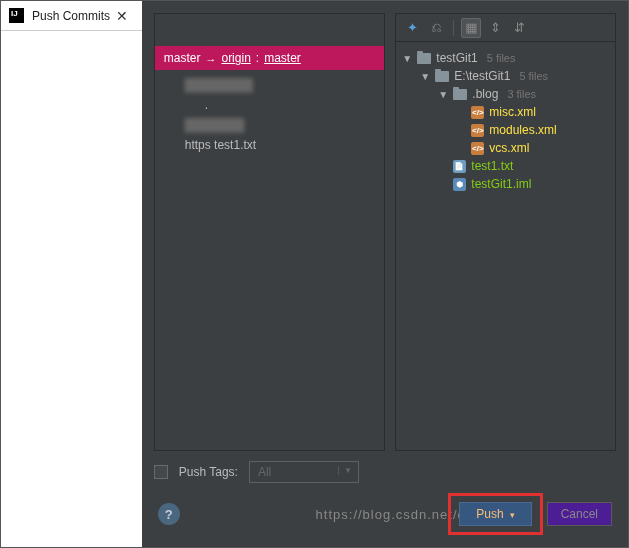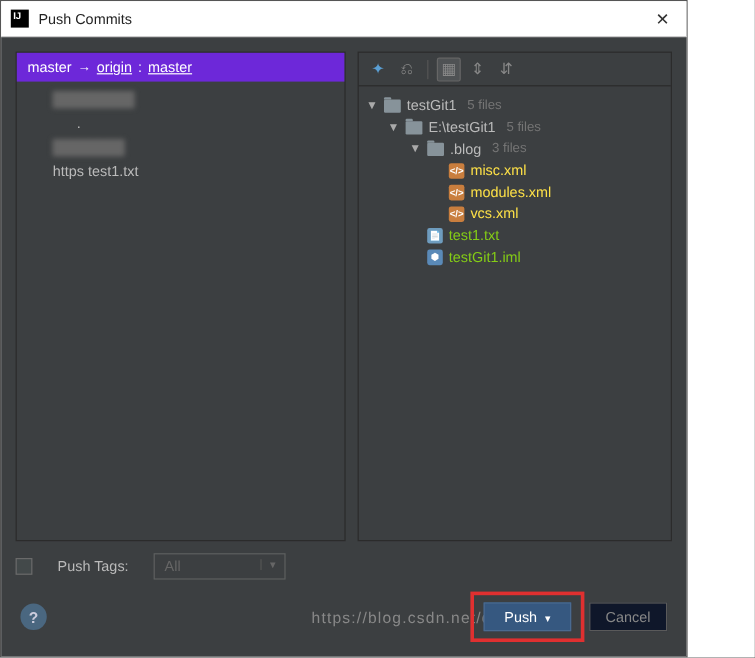--- a/index.html
+++ b/index.html
@@ -1,28 +1,28 @@
 <!DOCTYPE html>
 <html><head>
 <meta charset="utf-8">
 <style>
 * { box-sizing: border-box; margin: 0; padding: 0; font-family: "Microsoft YaHei", "Segoe UI", sans-serif; }
 body { width: 629px; height: 548px; background: #fff; overflow: hidden; }
-.window { width: 573px; height: 548px; display: flex; flex-direction: column; border: 1px solid #555; }
+.window { width: 629px; height: 548px; display: flex; flex-direction: row; border: 1px solid #555; }
 .titlebar { height: 30px; background: #fff; display: flex; align-items: center; padding: 0 8px; border-bottom: 1px solid #ccc; }
 .titlebar .icon { width: 15px; height: 15px; background: #000; margin-right: 8px; position: relative; }
 .titlebar .icon::before { content: 'IJ'; color: #fff; font-size: 8px; position: absolute; top: 1px; left: 2px; font-weight: bold; }
 .titlebar .title { font-size: 12px; color: #222; flex: 1; }
 .titlebar .close { font-size: 14px; color: #333; cursor: pointer; padding: 0 6px; }
 .content { flex: 1; background: #3c3f41; display: flex; flex-direction: column; padding: 12px; gap: 10px; }
 .panels { flex: 1; display: flex; gap: 10px; }
 .left-panel, .right-panel { flex: 1; background: #3c3f41; border: 1px solid #2b2b2b; display: flex; flex-direction: column; }
 .left-panel { flex: 1.05; }
 .right-panel { flex: 1; }
-.branch-bar { background: #6d28d9; color: #fff; font-size: 12px; padding: 5px 9px; display: flex; align-items: center; gap: 5px; }
+.branch-bar { background: #be185d; color: #fff; font-size: 12px; padding: 5px 9px; display: flex; align-items: center; gap: 5px; margin-top: 32px; }
 .branch-bar a { color: #fff; }
 .arrow { font-size: 11px; }
 .commits { padding: 5px 0 5px 30px; font-size: 12px; color: #bbb; }
 .commit-line { padding: 3px 0; position: relative; }
 .commit-line .blur-box { display: inline-block; background: #666; color: #666; border-radius: 2px; filter: blur(2px); }
 .toolbar { height: 28px; border-bottom: 1px solid #2b2b2b; display: flex; align-items: center; padding: 0 6px; gap: 4px; }
 .tool-icon { width: 20px; height: 20px; display: flex; align-items: center; justify-content: center; color: #888; font-size: 13px; cursor: pointer; }
 .tool-icon.active { background: #4f5254; border: 1px solid #666; border-radius: 2px; }
 .tool-sep { width: 1px; height: 16px; background: #555; margin: 0 3px; }
 .tree { flex: 1; padding: 7px 6px; font-size: 12px; color: #bbb; overflow: auto; }
@@ -35,32 +35,32 @@
 .folder-icon { width: 14px; height: 11px; background: #87939A; border-radius: 1px; position: relative; }
 .folder-icon::before { content: ''; position: absolute; top: -2px; left: 0; width: 6px; height: 2px; background: #87939A; border-radius: 1px 1px 0 0; }
 .file-icon { width: 13px; height: 13px; display: flex; align-items: center; justify-content: center; font-size: 8px; border-radius: 2px; }
 .file-icon.xml { background: #c97e3e; color: #fff; font-weight: bold; }
 .file-icon.txt { background: #6e9cbe; color: #fff; }
 .file-icon.iml { background: #5a8ab8; color: #fff; }
 .tree-label { white-space: nowrap; }
 .tree-label.green { color: #fde047; }
 .tree-label.blue { color: #84cc16; }
 .file-count { color: #757575; margin-left: 4px; font-size: 11px; }
-.push-tags-row { display: flex; align-items: center; gap: 21px; font-size: 12px; color: #bbb; }
+.push-tags-row { display: flex; align-items: center; gap: 11px; font-size: 12px; color: #bbb; }
 .checkbox { width: 14px; height: 14px; border: 1px solid #6a6a6a; background: #43494A; }
 .dropdown { border: 1px solid #5e6060; background: #3c3f41; color: #666; font-size: 12px; padding: 3px 20px 3px 8px; position: relative; width: 110px; }
 .dropdown::after { content: '▼'; position: absolute; right: 6px; top: 4px; font-size: 8px; color: #666; border-left: 1px solid #555; padding-left: 5px; }
 .footer { height: 42px; display: flex; align-items: center; padding: 0 4px; gap: 10px; }
 .help { width: 22px; height: 22px; border-radius: 50%; background: #4a6780; color: #ccd; display: flex; align-items: center; justify-content: center; font-size: 13px; font-weight: bold; cursor: pointer; }
 .footer-spacer { flex: 1; }
 .watermark { color: #888; font-size: 13px; letter-spacing: 1px; }
 .push-btn-wrap { border: 3px solid #e03030; padding: 6px 8px; margin-left: -44px; }
-.push-btn { background: #365880; border: 1px solid #4a6a90; color: #ffffff; font-size: 12px; padding: 4px 16px; cursor: pointer; }
+.push-btn { background: #365880; border: 1px solid #4a6a90; color: #fdba74; font-size: 12px; padding: 4px 16px; cursor: pointer; }
 .push-btn::after { content: ' ▾'; font-size: 9px; margin-left: 4px; }
-.cancel-btn { background: #0f172a; border: 1px solid #5a5a5a; color: #888; font-size: 12px; padding: 4px 13px; cursor: pointer; margin-left: -6px; }
+.cancel-btn { background: #4c1d95; border: 1px solid #5a5a5a; color: #888; font-size: 12px; padding: 4px 13px; cursor: pointer; margin-left: -6px; }
 </style>
 </head>
 <body>
 
 <div class="window">
   <div class="titlebar">
     <div class="icon"></div>
     <div class="title">Push Commits</div>
     <div class="close">✕</div>
   </div>

